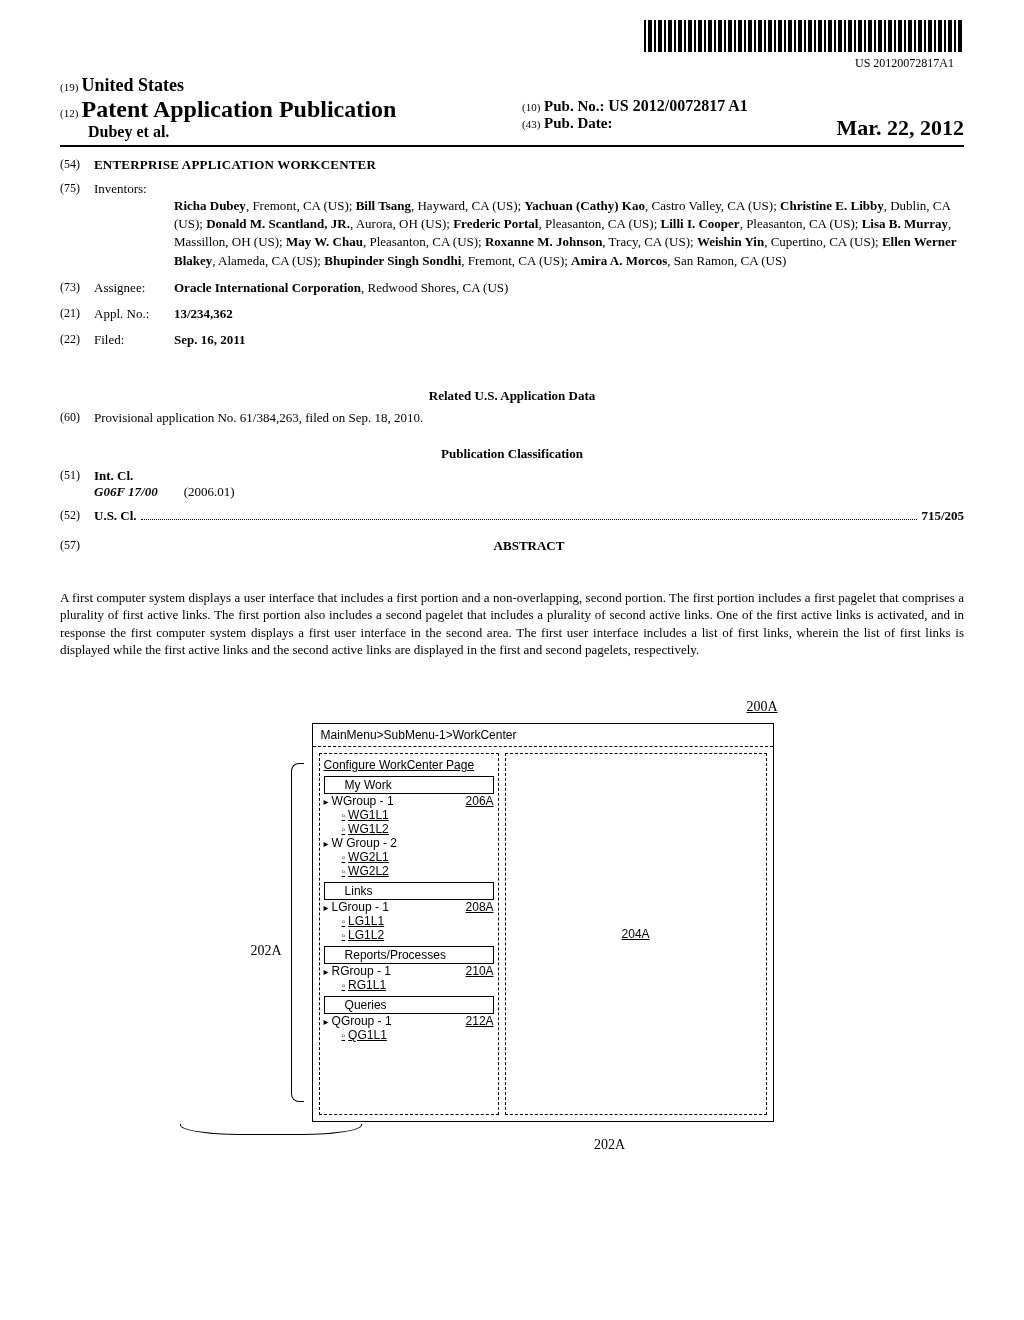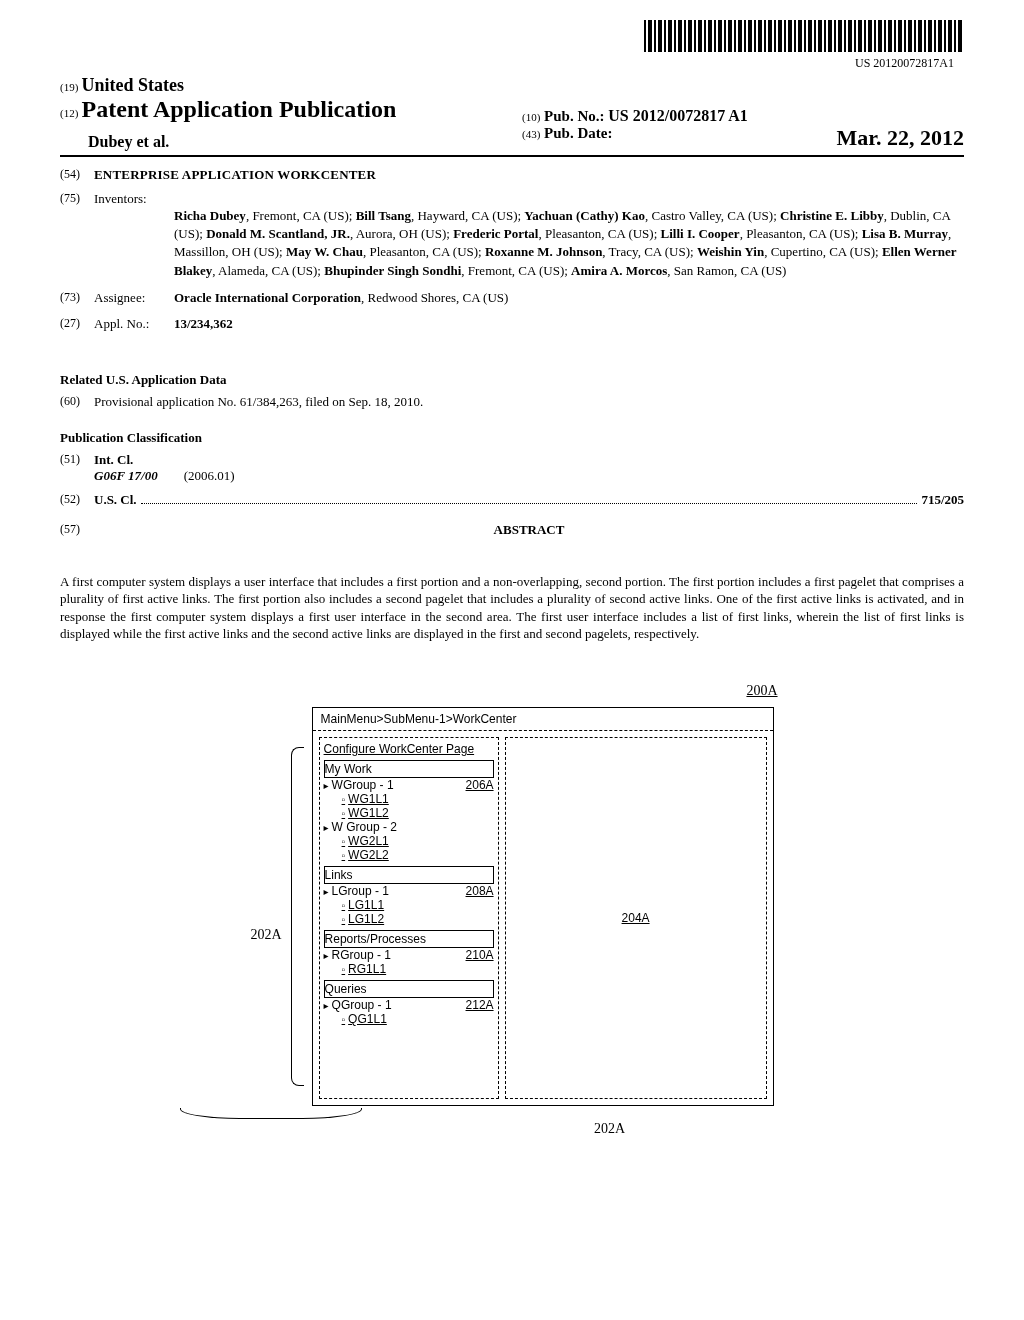--- a/index.html
+++ b/index.html
@@ -32,39 +32,39 @@
     justify-content: space-between;
     align-items: flex-end;
     border-bottom: 2px solid #000;
     padding-bottom: 4px;
     margin-bottom: 8px;
   }
   .header-left { flex: 1; }
   .header-right { flex: 1; text-align: left; padding-left: 20px; }
   .country { font-size: 18px; font-weight: bold; }
   .pub-title { font-size: 24px; font-weight: bold; }
-  .authors-line { font-size: 16px; font-weight: bold; margin-top: 10px; }
+  .authors-line { font-size: 16px; font-weight: bold; margin-top: 0; }
   .pub-no-line { font-size: 15px; }
   .pub-date-line { font-size: 15px; }
   .pub-date-value { font-size: 22px; font-weight: bold; float: right; }
   .pub-no-value { font-weight: bold; font-size: 16px; }
   .small-code { font-size: 11px; }
   .columns {
     display: flex;
     gap: 24px;
     margin-top: 10px;
     flex-direction: column;
   }
   .col { flex: 1; }
   .field-row { display: flex; margin-bottom: 6px; }
   .field-code { width: 34px; font-size: 12px; }
   .field-label { width: 80px; }
   .field-value { flex: 1; }
   .title-54 { font-weight: bold; font-size: 13px; letter-spacing: 0.2px; }
-  .section-heading { font-weight: bold; margin: 10px 0 6px 0; }
+  .section-heading { font-weight: bold; text-align: center; margin: 10px 0 6px 0; }
   .abstract-text { text-align: justify; line-height: 1.35; margin-top: 35px; }
   .dotted { border-bottom: 1px dotted #000; flex: 1; margin: 0 4px; height: 10px; }
   .uscl-row { display: flex; align-items: baseline; }
   .figure-area {
     margin-top: 40px;
     text-align: center;
   }
   .fig-ref-top { text-decoration: underline; display: inline-block; margin-left: 500px; margin-bottom: 8px; font-size: 14px; }
   .fig-container {
     display: inline-flex;
@@ -89,21 +89,21 @@
   .target-area {
     flex: 1;
     border: 1px dashed #000;
     min-height: 360px;
     display: flex;
     align-items: center;
     justify-content: center;
   }
   .pagelet-header {
     border: 1px solid #000;
-    padding: 1px 0;
+    padding: 1px 20px;
     margin-top: 4px;
     font-size: 12px;
   }
   .config-link { text-decoration: underline; font-size: 12px; }
   .group-row { display: flex; justify-content: space-between; align-items: flex-start; }
   .group-label { font-size: 12px; }
   .group-ref { text-decoration: underline; font-size: 12px; }
   .link-item { text-decoration: underline; font-size: 12px; margin-left: 18px; }
   .tri::before { content: "▸"; margin-right: 3px; font-size: 10px; }
   .box::before { content: "▫"; margin-right: 3px; font-size: 10px; }
@@ -177,23 +177,28 @@
     </div>
     <div style="margin-left:114px; margin-top:-6px; line-height:1.4;">
       <b>Richa Dubey</b>, Fremont, CA (US); <b>Bill Tsang</b>, Hayward, CA (US); <b>Yachuan (Cathy) Kao</b>, Castro Valley, CA (US); <b>Christine E. Libby</b>, Dublin, CA (US); <b>Donald M. Scantland, JR.</b>, Aurora, OH (US); <b>Frederic Portal</b>, Pleasanton, CA (US); <b>Lilli I. Cooper</b>, Pleasanton, CA (US); <b>Lisa B. Murray</b>, Massillon, OH (US); <b>May W. Chau</b>, Pleasanton, CA (US); <b>Roxanne M. Johnson</b>, Tracy, CA (US); <b>Weishin Yin</b>, Cupertino, CA (US); <b>Ellen Werner Blakey</b>, Alameda, CA (US); <b>Bhupinder Singh Sondhi</b>, Fremont, CA (US); <b>Amira A. Morcos</b>, San Ramon, CA (US)
     </div>
     <div class="field-row" style="margin-top:10px;">
       <div class="field-code">(73)</div>
       <div class="field-label">Assignee:</div>
       <div class="field-value"><b>Oracle International Corporation</b>, Redwood Shores, CA (US)</div>
     </div>
     <div class="field-row" style="margin-top:10px;">
-      <div class="field-code">(27)</div>
+      <div class="field-code">(21)</div>
       <div class="field-label">Appl. No.:</div>
       <div class="field-value"><b>13/234,362</b></div>
+    </div>
+    <div class="field-row" style="margin-top:10px;">
+      <div class="field-code">(22)</div>
+      <div class="field-label">Filed:</div>
+      <div class="field-value"><b>Sep. 16, 2011</b></div>
     </div>
   </div>
 
   <div class="col">
     <div class="section-heading">Related U.S. Application Data</div>
     <div class="field-row">
       <div class="field-code">(60)</div>
       <div class="field-value">Provisional application No. 61/384,263, filed on Sep. 18, 2010.</div>
     </div>
     <div class="section-heading" style="margin-top:20px;">Publication Classification</div>

